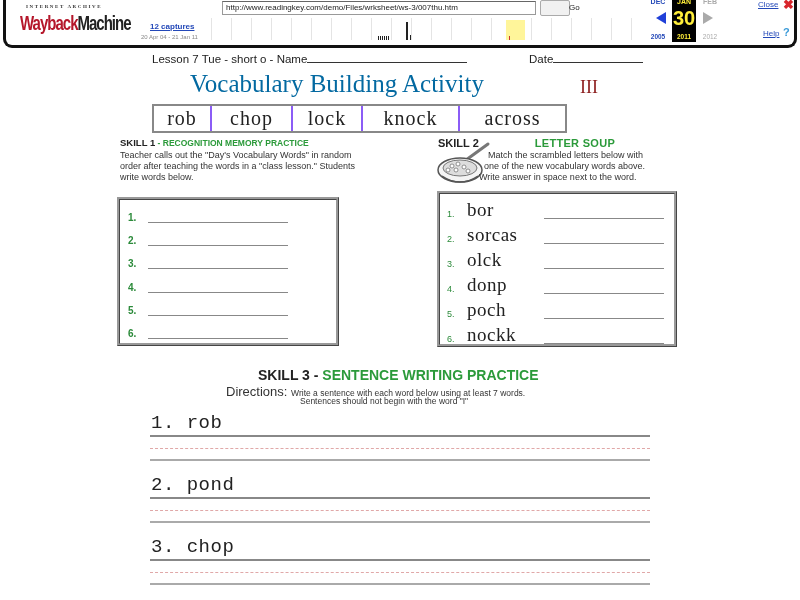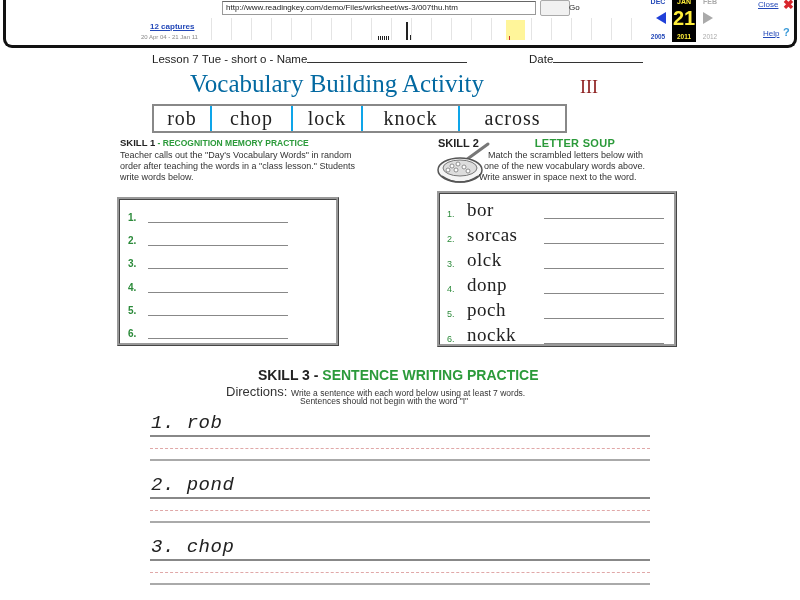--- a/index.html
+++ b/index.html
@@ -47,21 +47,21 @@
     
     .ws-header { position: absolute; left: 152px; top: 53px; width: 500px; font-size: 11.5px; color: #222; white-space: nowrap; }
     .ws-header .name-line { display: inline-block; width: 160px; border-bottom: 1px solid #333; height: 10px; vertical-align: baseline; }
     .ws-header .date-wrap { position: absolute; left: 377px; top: 0; }
     .ws-header .date-line { display: inline-block; width: 90px; border-bottom: 1px solid #333; height: 10px; }
 
     .ws-title { position: absolute; left: 190px; top: 70px; font-family: "Liberation Serif", serif; font-size: 25px; color: #0369a1; white-space: nowrap; }
     .ws-roman { position: absolute; left: 580px; top: 77px; font-family: "Liberation Serif", serif; font-size: 18px; color: #8b1a1a; }
 
     .vocab-table { position: absolute; left: 152px; top: 104px; height: 29px; border: 2px solid #888; display: flex; }
-    .vocab-cell { border-right: 2px solid #0ea5e9; font-family: "Liberation Serif", serif; font-size: 20px; letter-spacing: 1px; color: #222; display: flex; align-items: center; justify-content: center; height: 25px; }
+    .vocab-cell { border-right: 2px solid #8b5cf6; font-family: "Liberation Serif", serif; font-size: 20px; letter-spacing: 1px; color: #222; display: flex; align-items: center; justify-content: center; height: 25px; }
     .vocab-cell:last-child { border-right: none; }
 
     .skill-head { position: absolute; font-size: 10px; font-weight: bold; color: #222; white-space: nowrap; }
     .skill-head .green { color: #2b9a3a; }
     .skill1-head { left: 120px; top: 137px; font-size: 9.5px; }
     .skill1-head .green { font-size: 8.5px; }
     .skill1-desc { position: absolute; left: 120px; top: 150px; width: 240px; font-size: 9px; line-height: 11px; color: #333; }
 
     .skill2-head { left: 438px; top: 137px; font-size: 11px; }
     .skill2-head .green { font-size: 11px; letter-spacing: 0.3px; padding-left: 40px; }
@@ -80,30 +80,34 @@
     .box2 .num { position: absolute; left: 0; bottom: 2px; color: #2b8a3a; font-size: 9px; }
     .box2 .word { position: absolute; left: 20px; bottom: 0; font-family: "Liberation Serif", serif; font-size: 19px; color: #222; letter-spacing: 0.5px; }
     .box2 .line { position: absolute; left: 97px; bottom: 2px; width: 120px; border-bottom: 1px solid #888; }
 
     .skill3-head { position: absolute; left: 258px; top: 367px; font-size: 14px; font-weight: bold; color: #222; white-space: nowrap; }
     .skill3-head .green { color: #2b9a3a; }
     .directions { position: absolute; left: 226px; top: 384px; font-size: 13px; color: #333; white-space: nowrap; }
     .directions .small { font-size: 8.5px; }
     .directions2 { position: absolute; left: 300px; top: 396px; font-size: 8.5px; color: #333; white-space: nowrap; }
 
-    .sentence { position: absolute; left: 150px; width: 500px; height: 50px; font-style: italic; }
+    .sentence { position: absolute; left: 150px; width: 500px; height: 50px; }
     .sentence .label { position: absolute; left: 1px; top: 0; font-family: "Liberation Mono", monospace; font-size: 19px; color: #222; letter-spacing: 0.5px; }
     .sentence .solid1 { position: absolute; left: 0; top: 23px; width: 500px; height: 2px; background: #888; }
     .sentence .dash { position: absolute; left: 0; top: 36px; width: 500px; border-top: 1px dashed #e0a8a8; }
     .sentence .solid2 { position: absolute; left: 0; top: 47px; width: 500px; height: 2px; background: #aaa; }
   </style>
 </head>
 <body>
 
 <div class="wb-bar">
+  <div class="wb-logo">
+    <span class="ia">INTERNET ARCHIVE</span>
+    <span class="wm"><span class="w1">Wayback</span><span class="w2">Machine</span></span>
+  </div>
 
   <div class="wb-url">http://www.readingkey.com/demo/Files/wrksheet/ws-3/007thu.htm</div>
   <div class="wb-go">Go</div>
 
   <div class="wb-captures">12 captures</div>
   <div class="wb-range">20 Apr 04 - 21 Jan 11</div>
 
   <div class="wb-sparkline">
     <div class="grid" style="left:0px"></div>
     <div class="grid" style="left:20px"></div>
@@ -136,21 +140,21 @@
     <div class="bar" style="left:199px;height:5px"></div>
     <div class="cur"></div>
     <div class="curbar"></div>
   </div>
 
   <div class="wb-cur-bg"></div>
   <div class="wb-month wb-prev-col" style="color:#2348b8">DEC</div>
   <div class="wb-month wb-cur-col" style="color:#ffee3a">JAN</div>
   <div class="wb-month wb-next-col" style="color:#aaa">FEB</div>
   <div class="wb-arrow-left"></div>
-  <div class="wb-day">21</div>
+  <div class="wb-day">30</div>
   <div class="wb-arrow-right"></div>
   <div class="wb-year wb-prev-col" style="color:#2348b8">2005</div>
   <div class="wb-year wb-cur-col" style="color:#ffee3a">2011</div>
   <div class="wb-year wb-next-col" style="color:#aaa;font-weight:normal">2012</div>
 
   <div class="wb-close">Close</div>
   <div class="wb-close-x">✖</div>
   <div class="wb-help">Help</div>
   <div class="wb-help-q">?</div>
 </div>

